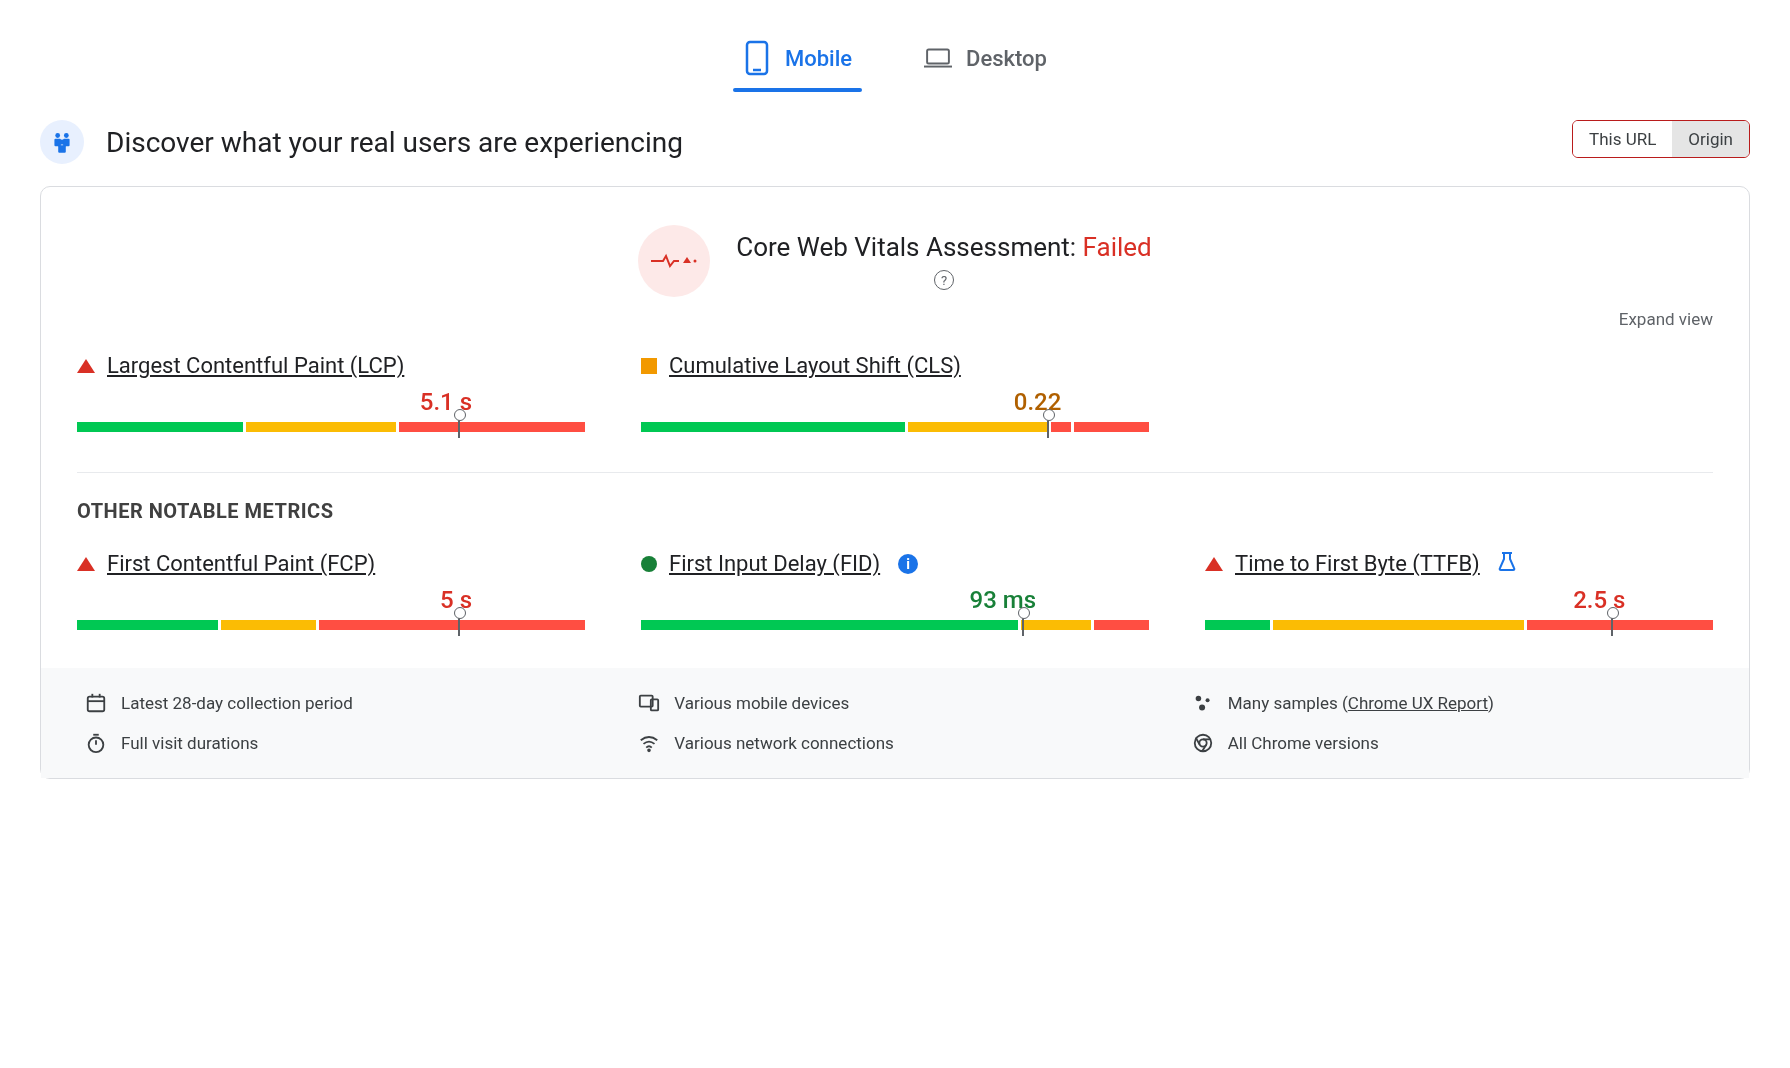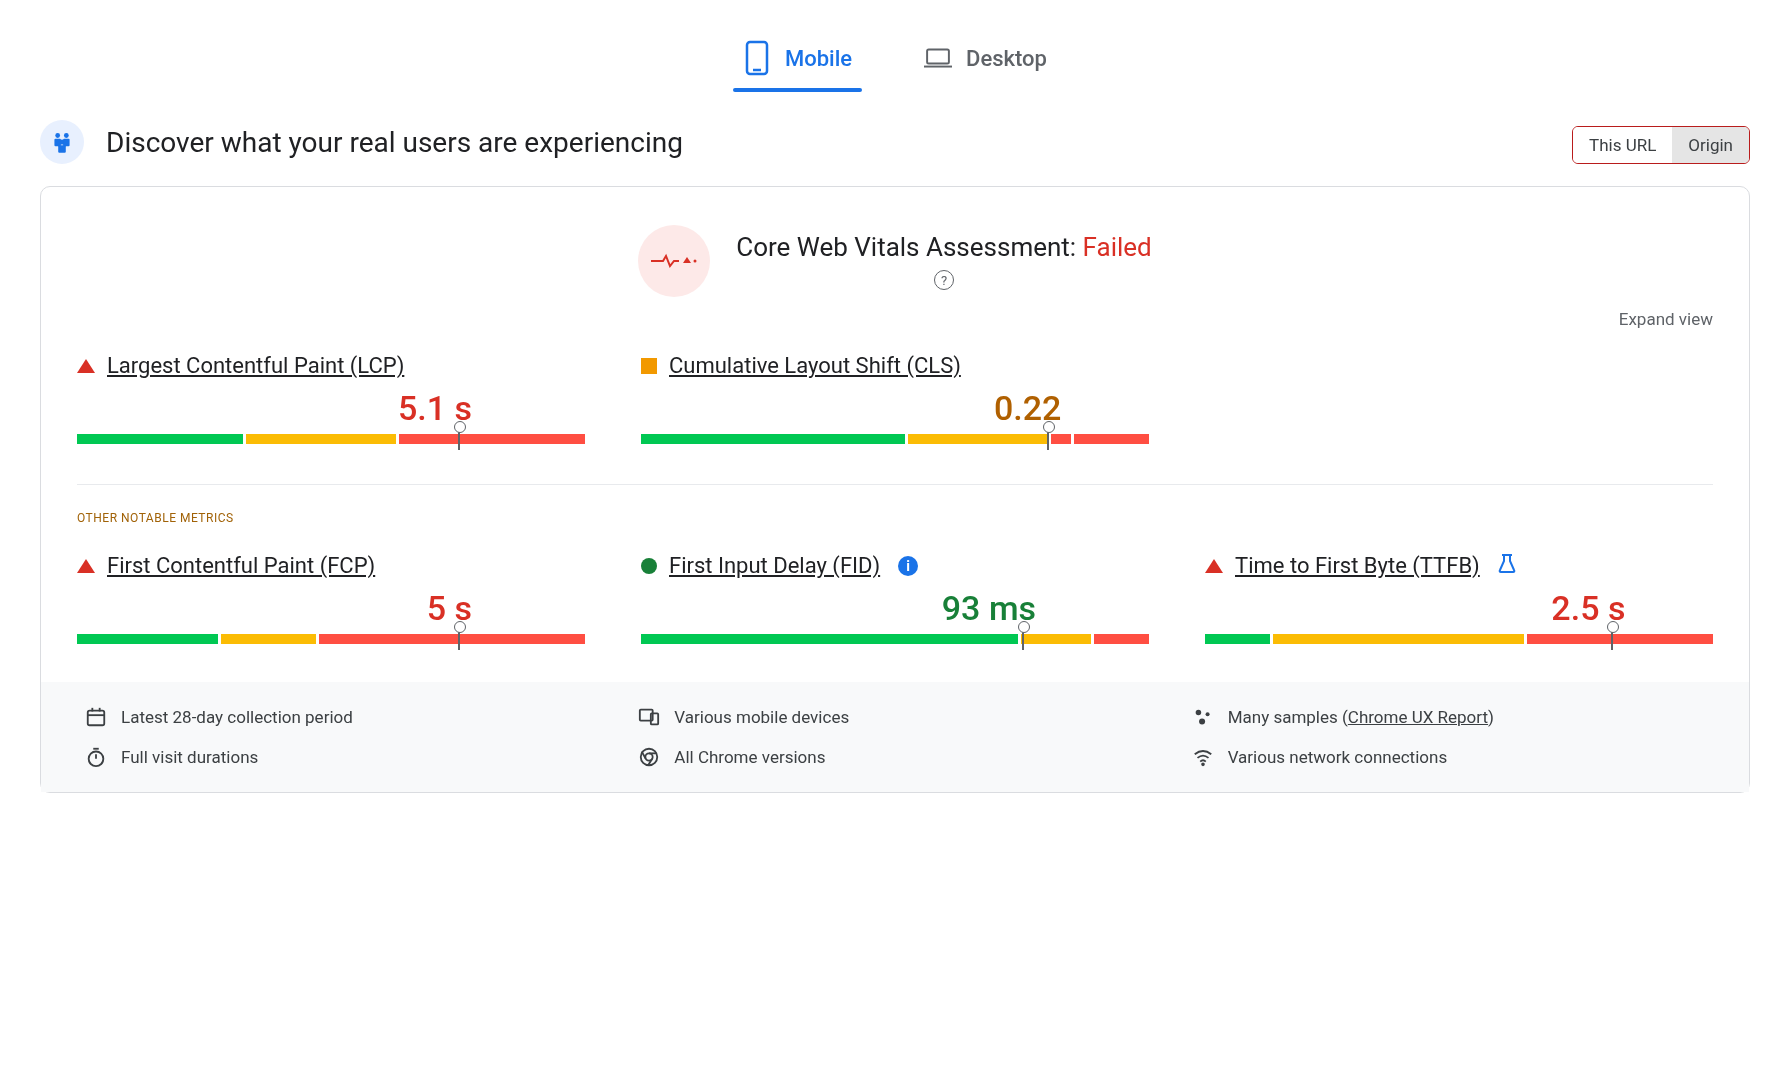--- a/index.html
+++ b/index.html
@@ -12,21 +12,21 @@
   .container { padding: 20px 40px 40px 40px; }
 
   
   .tabs { display: flex; justify-content: center; gap: 60px; margin: 10px 0 30px 0; }
   .tab { display: flex; align-items: center; gap: 14px; padding: 10px 6px 14px 6px; font-size: 22px; font-weight: 500; color: #5f6368; cursor: pointer; position: relative; }
   .tab.active { color: #1a73e8; }
   .tab.active::after { content: ""; position: absolute; left: -4px; right: -4px; bottom: -2px; height: 4px; background: #1a73e8; border-radius: 2px; }
   .tab svg { width: 28px; height: 36px; }
 
   
-  .header-row { display: flex; align-items: flex-end; justify-content: space-between; margin-bottom: 22px; }
+  .header-row { display: flex; align-items: flex-start; justify-content: space-between; margin-bottom: 22px; }
   .header-left { display: flex; align-items: center; gap: 22px; }
   .header-icon { width: 44px; height: 44px; border-radius: 50%; background: #e8f0fe; display: flex; align-items: center; justify-content: center; }
   .header-title { font-size: 28px; font-weight: 400; color: #202124; }
   .toggle { display: flex; border: 1px solid #b91c1c; border-radius: 6px; overflow: hidden; }
   .toggle-btn { padding: 8px 16px; font-size: 17px; color: #3c4043; background: #fff; cursor: pointer; }
   .toggle-btn.active { background: #e5e5e5; }
 
   
   .card { border: 1px solid #dadce0; border-radius: 10px; padding: 38px 36px 0 36px; }
 
@@ -42,38 +42,38 @@
   .metrics { display: grid; grid-template-columns: repeat(3, 1fr); gap: 24px 56px; }
   .metric {}
   .metric-top { display: flex; align-items: center; gap: 12px; }
   .marker-tri-red { width: 0; height: 0; border-left: 9px solid transparent; border-right: 9px solid transparent; border-bottom: 14px solid #d93025; }
   .marker-sq-orange { width: 16px; height: 16px; background: #f29900; }
   .marker-circ-green { width: 16px; height: 16px; background: #188038; border-radius: 50%; }
   .metric-name { font-size: 22px; color: #202124; text-decoration: underline; cursor: pointer; }
   .info-badge { width: 20px; height: 20px; background: #1a73e8; color: #fff; border-radius: 50%; font-size: 14px; font-weight: bold; display: inline-flex; align-items: center; justify-content: center; margin-left: 6px; }
   .flask { color: #1a73e8; margin-left: 6px; font-size: 20px; }
 
-  .metric-value-row { text-align: right; font-size: 34px; font-weight: 500; margin-top: 10px; padding-right: 0; }
+  .metric-value-row { text-align: right; font-size: 24px; font-weight: 500; margin-top: 10px; padding-right: 0; }
   .metric-value-row.pos-75 { padding-right: 25%; transform: translateX(14px); }
   .metric-value-row.pos-73 { padding-right: 27%; transform: translateX(14px); }
   .metric-value-row.pos-80 { padding-right: 20%; transform: translateX(14px); }
   .val-red { color: #d93025; }
   .val-orange { color: #b06000; }
   .val-green { color: #188038; }
 
   .bar-wrap { position: relative; height: 10px; margin-top: 6px; display: flex; gap: 3px; }
   .seg { height: 10px; }
   .seg-g { background: #00c853; }
   .seg-o { background: #fbbc04; }
   .seg-r { background: #ff4e42; }
   .pointer { position: absolute; top: -6px; width: 2px; height: 22px; background: #5f6368; }
   .pointer::before { content: ""; position: absolute; top: -7px; left: -4px; width: 10px; height: 10px; background: #fff; border: 1.5px solid #5f6368; border-radius: 50%; }
 
   .divider { border: none; border-top: 1px solid #e8eaed; margin: 40px 0 26px 0; }
-  .section-label { font-size: 12px; letter-spacing: 0.5px; color: #a16207; font-weight: 400; margin-bottom: 28px; }
+  .section-label { font-size: 20px; letter-spacing: 0.5px; color: #404040; font-weight: 700; margin-bottom: 28px; }
 
   
   .footer-box { background: #f8f9fa; border-radius: 0; margin: 38px -36px 0 -36px; padding: 24px 44px; display: grid; grid-template-columns: repeat(3, 1fr); gap: 18px 40px; }
   .footer-item { display: flex; align-items: center; gap: 14px; color: #3c4043; font-size: 17px; }
   .footer-item svg, .footer-item .fi-ico { width: 22px; height: 22px; flex-shrink: 0; color: #3c4043; }
   .ul { text-decoration: underline; cursor: pointer; }
 </style>
 </head>
 <body>
 
@@ -250,33 +250,33 @@
       <div class="footer-item">
         <svg class="fi-ico" viewBox="0 0 24 24" fill="none" stroke="#3c4043" stroke-width="2">
             <circle cx="12" cy="14" r="8"></circle>
             <line x1="12" y1="14" x2="12" y2="9"></line>
             <line x1="9" y1="3" x2="15" y2="3"></line>
           </svg>
         <span>Full visit durations</span>
       </div>
       <div class="footer-item">
         <svg class="fi-ico" viewBox="0 0 24 24" fill="none" stroke="#3c4043" stroke-width="2">
+            <path d="M3 9 Q12 2 21 9"></path>
+            <path d="M6 13 Q12 8 18 13"></path>
+            <path d="M9 17 Q12 14 15 17"></path>
+            <circle cx="12" cy="20" r="1" fill="#3c4043"></circle>
+          </svg>
+        <span>Various network connections</span>
+      </div>
+      <div class="footer-item">
+        <svg class="fi-ico" viewBox="0 0 24 24" fill="none" stroke="#3c4043" stroke-width="2">
             <circle cx="12" cy="12" r="9"></circle>
             <circle cx="12" cy="12" r="4"></circle>
             <line x1="12" y1="8" x2="20" y2="8"></line>
             <line x1="8.5" y1="14" x2="4" y2="6"></line>
             <line x1="15.5" y1="14" x2="11" y2="21"></line>
           </svg>
         <span>All Chrome versions</span>
       </div>
-      <div class="footer-item">
-        <svg class="fi-ico" viewBox="0 0 24 24" fill="none" stroke="#3c4043" stroke-width="2">
-            <path d="M3 9 Q12 2 21 9"></path>
-            <path d="M6 13 Q12 8 18 13"></path>
-            <path d="M9 17 Q12 14 15 17"></path>
-            <circle cx="12" cy="20" r="1" fill="#3c4043"></circle>
-          </svg>
-        <span>Various network connections</span>
-      </div>
     </div>
 
   </div>
 </div>
 
 </body></html>

